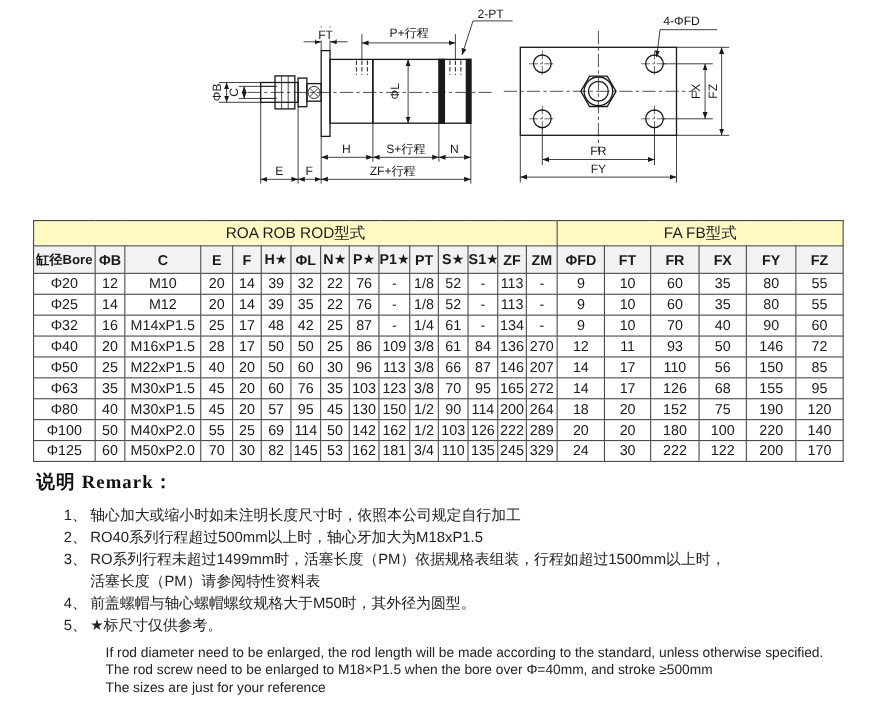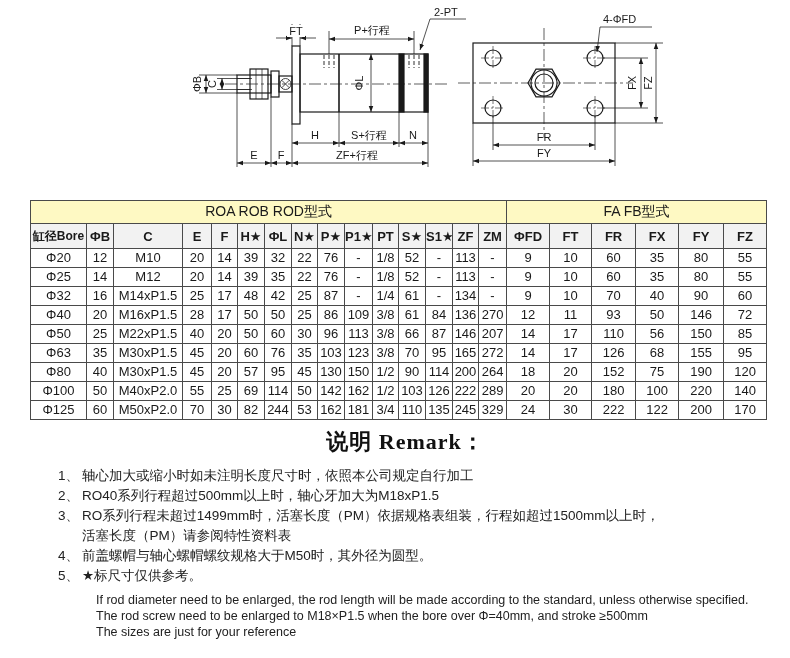--- a/index.html
+++ b/index.html
@@ -12,21 +12,21 @@
   table.dims{position:absolute;left:30px;top:200px;width:736px;border-collapse:collapse;
              table-layout:fixed;font-size:13px;text-align:center;color:#1a1a1a;}
   table.dims th,table.dims td{border:1px solid #4a4a4a;padding:0;overflow:hidden;white-space:nowrap;}
   table.dims thead tr.group th{height:22px;background:#fef9c3;font-weight:normal;font-size:14px;}
   table.dims thead tr.cols  th{height:24px;background:#f2f2f2;font-weight:bold;font-size:13px;}
   table.dims thead tr.cols th:first-child{font-size:12px;}
   table.dims tbody td{height:18px;line-height:18px;}
   
   .remarks{position:absolute;left:33px;top:427px;width:745px;}
   .remarks-heading{font-family:"Liberation Serif","DejaVu Serif",serif;font-weight:bold;
-                   font-size:22px;letter-spacing:1px;color:#111;text-align:center;}
+                   font-size:17px;letter-spacing:1px;color:#111;}
   .cn-list{margin:9px 0 0 25px;font-size:13.5px;line-height:20px;color:#222;}
   .cn-item{display:flex;}
   .cn-num{flex:none;width:24px;}
   .en-list{margin:7px 0 10px 63px;font-size:12.5px;line-height:15.8px;color:#222;}
 </style>
 </head>
 <body>
 
 <div class="page">
 
@@ -422,21 +422,21 @@
           <td>220</td>
           <td>140</td>
         </tr>
         <tr>
           <td>Φ125</td>
           <td>60</td>
           <td>M50xP2.0</td>
           <td>70</td>
           <td>30</td>
           <td>82</td>
-          <td>244</td>
+          <td>145</td>
           <td>53</td>
           <td>162</td>
           <td>181</td>
           <td>3/4</td>
           <td>110</td>
           <td>135</td>
           <td>245</td>
           <td>329</td>
           <td>24</td>
           <td>30</td>

